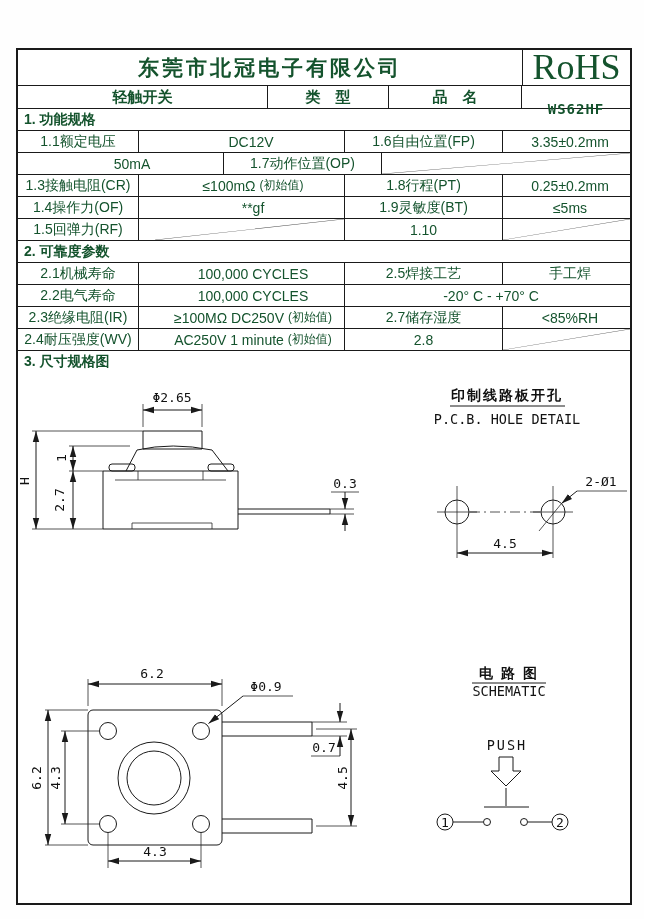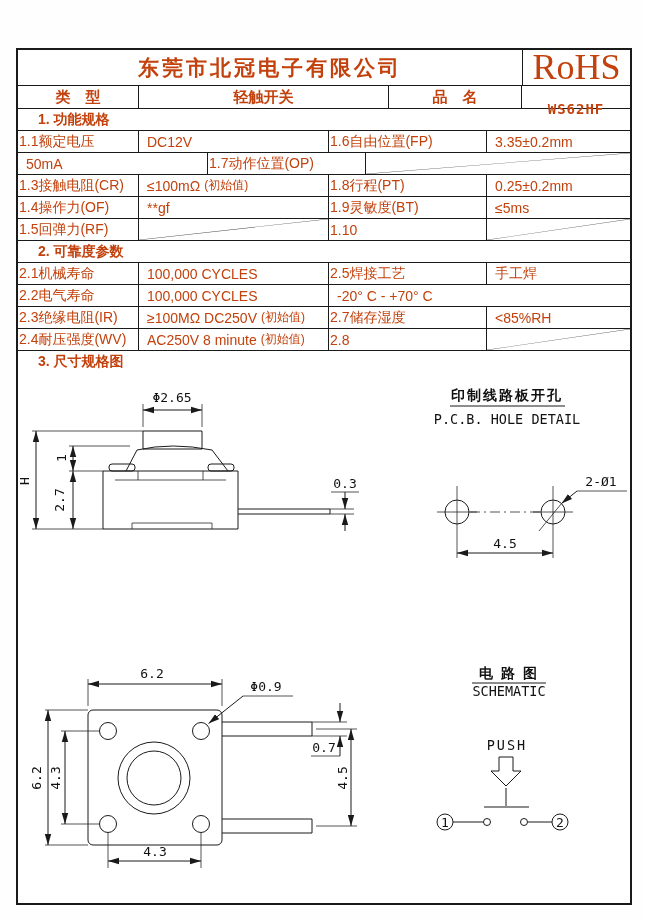--- a/index.html
+++ b/index.html
@@ -1,39 +1,39 @@
 <!DOCTYPE html>
 <html><head>
 <meta charset="utf-8">
 <style>
   html,body { margin:0; padding:0; background:#ffffff; }
   .page {
     position:relative; width:644px; height:919px; background:#fefefe;
-    font-family:"Liberation Sans", sans-serif; color:#c2410c; overflow:hidden;
+    font-family:"Liberation Sans", sans-serif; color:#14532d; overflow:hidden;
   }
   .doc {
     position:absolute; left:16px; top:48px; width:616px; height:857px;
     border:2px solid #1a1a1a; box-sizing:border-box; background:#fff;
     display:flex; flex-direction:column;
   }
   .trow { display:flex; border-bottom:1px solid #1a1a1a; box-sizing:border-box; flex:none; }
   .title-row { height:36px; align-items:center; }
   .company { flex:1; text-align:center; font-size:21px; font-weight:bold; letter-spacing:3px; line-height:34px; }
   .rohs { width:108px; border-left:1px solid #1a1a1a; text-align:center;
           font-family:"Liberation Serif", serif; font-size:36px; line-height:34px; height:100%; box-sizing:border-box; }
   .type-row { height:23px; font-size:15px; font-weight:600; }
   .type-row .c { display:flex; align-items:center; justify-content:center; }
   .tc1 { width:121px; } .tc2 { width:250px; } .tc3 { width:133px; } .tc4 { flex:1; border-right:none !important; }
   .type-row .c, .spec .c { border-right:1px solid #1a1a1a; box-sizing:border-box; height:100%; }
   .prod { font-weight:bold; font-family:"DejaVu Sans Mono", monospace; font-size:14px; letter-spacing:1px;margin-top:12px; }
-  .sec { height:22px; line-height:21px; font-size:14px; font-weight:bold; padding-left:20px; }
+  .sec { height:22px; line-height:21px; font-size:14px; font-weight:bold; padding-left:6px; }
   .sec3 { height:21px; line-height:20px; border-bottom:none !important; }
   .spec { height:22px; font-size:14px; }
-  .spec .c { display:flex; align-items:center; padding:0 1px; position:relative; overflow:hidden; }
-  .c1 { width:121px; } .c2 { width:190px; padding-left:8px !important; } .c3 { width:158px; } .c4 { flex:1; border-right:none !important; padding-left:8px !important; }
+  .spec .c { display:flex; align-items:center; padding:0 1px; position:relative; overflow:hidden;justify-content:center; }
+  .c1 { width:121px; } .c2 { width:190px; padding-left:8px !important;margin-left:16px; } .c3 { width:158px; } .c4 { flex:1; border-right:none !important; padding-left:8px !important; }
   .note { font-size:12px; margin-left:4px; white-space:nowrap; }
   .slash { position:absolute; left:0; top:0; width:100%; height:100%; }
   .slash line { stroke:#3a3a3a; stroke-width:1; }
   .draw-area { flex:1; position:relative;text-align:center; }
   .draw-area svg.dwg { position:absolute; inset:0; width:100%; height:100%; }
   .dwg * { vector-effect:non-scaling-stroke; }
   .ln { stroke:#1a1a1a; stroke-width:1; fill:none; }
   .thin { stroke:#2a2a2a; stroke-width:0.8; fill:none; }
   .dt { font-family:"DejaVu Sans Mono", monospace; font-size:13px; fill:#111; }
   .ct { font-family:"Liberation Sans", sans-serif; font-size:14px; fill:#111; font-weight:bold; letter-spacing:2px; }
@@ -44,22 +44,22 @@
 
 <div class="page">
   <div class="doc">
 
     <div class="trow title-row">
       <div class="company">东莞市北冠电子有限公司</div>
       <div class="rohs">RoHS</div>
     </div>
 
     <div class="trow type-row">
+      <div class="c tc2">轻触开关</div>
       <div class="c tc1">类　型</div>
-      <div class="c tc2">轻触开关</div>
       <div class="c tc3">品　名</div>
       <div class="c tc4 prod">WS62HF</div>
     </div>
 
     <div class="trow sec">1.  功能规格</div>
 
     <div class="trow spec">
       <div class="c c1">
           <span>1.1额定电压</span>
         </div>
@@ -182,21 +182,21 @@
       <div class="c c4">
           <span>&lt;85%RH</span>
         </div>
     </div>
 
     <div class="trow spec">
       <div class="c c1">
           <span>2.4耐压强度(WV)</span>
         </div>
       <div class="c c2">
-          <span>AC250V 8 minute</span>
+          <span>AC250V 1 minute</span>
           <span class="note">(初始值)</span>
         </div>
       <div class="c c3">
           <span>2.8</span>
         </div>
       <div class="c c4">
           <svg class="slash" preserveAspectRatio="none" viewBox="0 0 100 100">
             <line x1="0" y1="100" x2="100" y2="0"></line>
           </svg>
         </div>

